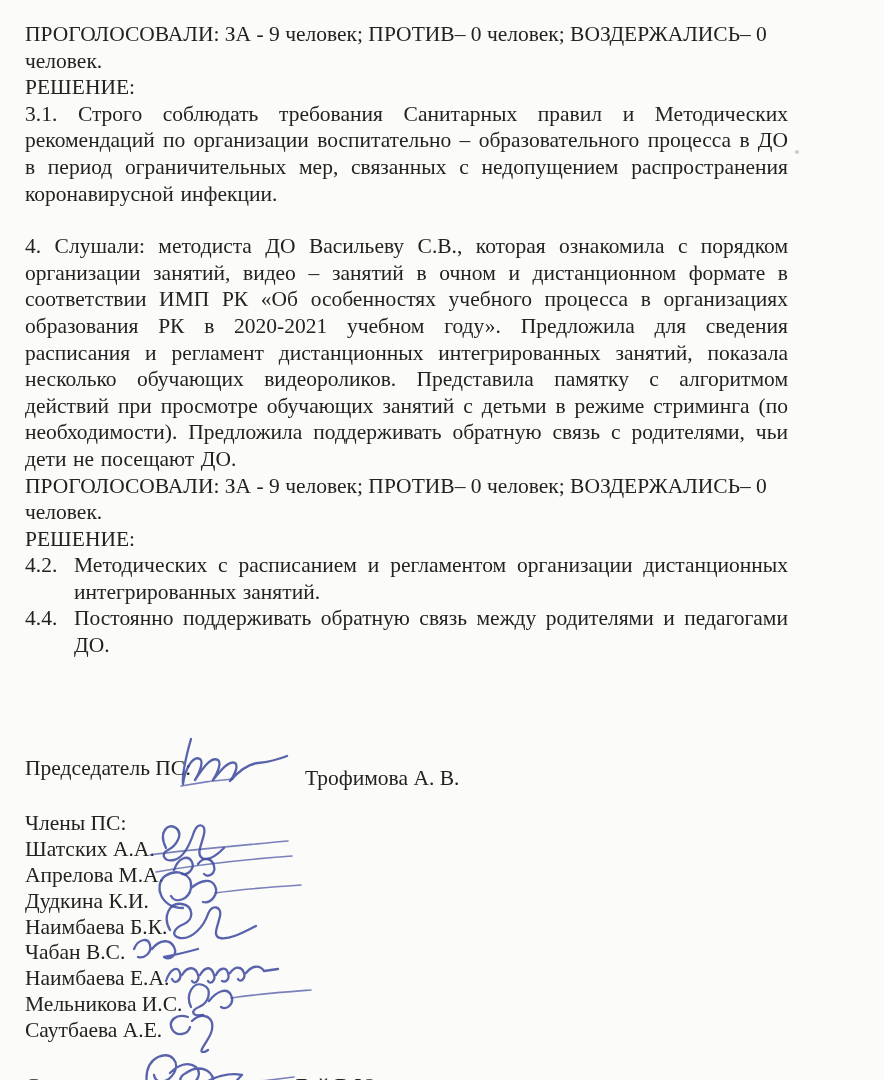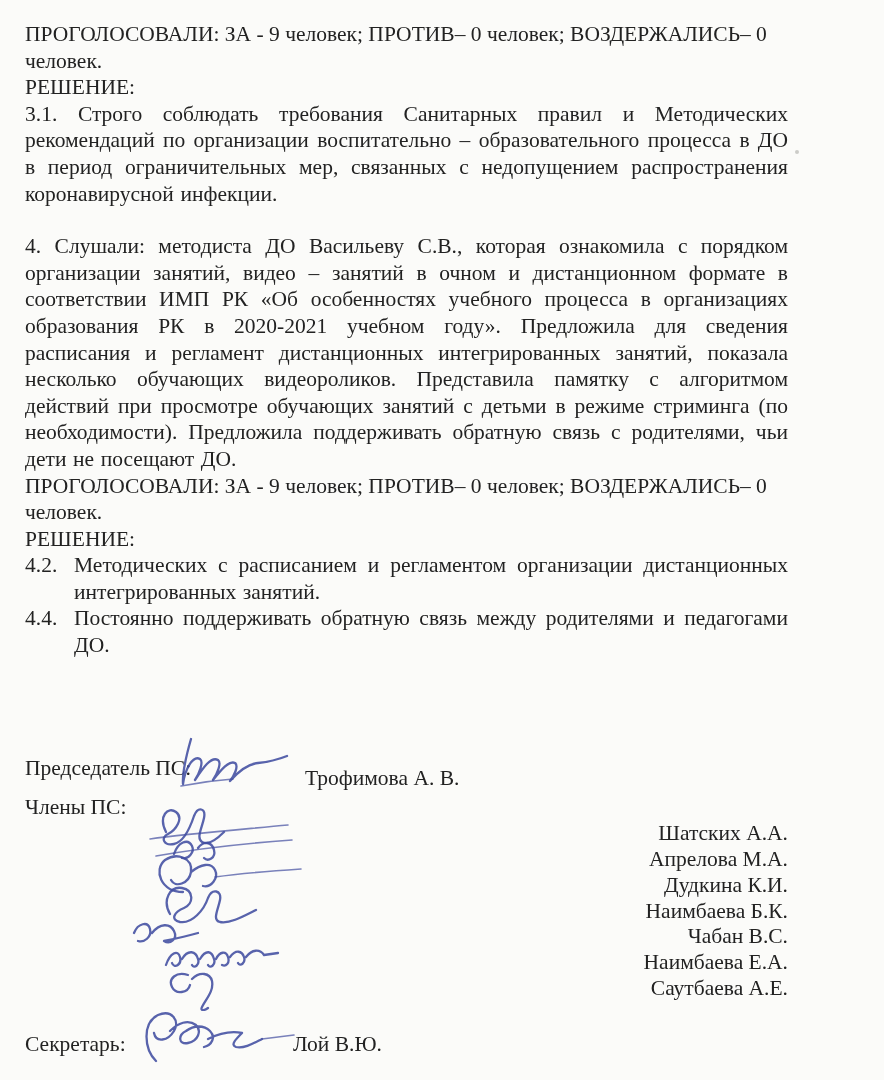--- a/index.html
+++ b/index.html
@@ -22,22 +22,22 @@
   .j { text-align: justify; text-align-last: left; word-spacing: 0.06em; }
   .spacer-1 { height: 26px; }
   .dlist { }
   .ditem { display: flex; }
   .dnum { flex: 0 0 49px; }
   .dtext { flex: 1 1 auto; text-align: justify; text-align-last: left; word-spacing: 0.06em; }
 
   .sig-block { margin-top: 96px; }
   .sig-row { position: relative; height: 27px; }
   .sig-row .sig-name-right { position: absolute; left: 280px; top: 0; white-space: nowrap; margin-top: 10px; }
-  .members-label { margin-top: 12px; }
-  .member-row { position: relative; height: 25.8px; white-space: nowrap; text-align: right; }
+  .members-label { margin-top: 28px; }
+  .member-row { position: relative; height: 25.8px; white-space: nowrap; }
   .sig-svg { position: absolute; pointer-events: none; z-index: 2; }
   .sig-svg path { fill: none; stroke: #414da0; stroke-width: 2.3; stroke-linecap: round; stroke-linejoin: round; opacity: 0.88; }
   .sig-svg path.thin { stroke-width: 1.6; opacity: 0.7; }
 
   .secretary-row { margin-top: 30px; position: relative; height: 27px; }
   .secretary-row .sig-name-right { position: absolute; left: 268px; top: 0; white-space: nowrap; }
 
   .speck { position: absolute; left: 795px; top: 150px; width: 4px; height: 4px; background: #b8b8b4; border-radius: 50%; opacity: 0.7; }
 </style>
 </head>
@@ -113,20 +113,27 @@
         <path d="M12,18 C16,8 26,6 28,14 C30,22 22,28 16,26 M30,18 C38,8 48,8 52,16 C56,24 48,30 42,26 C52,24 66,21 76,18"></path>
       </svg>
     </div>
     <div class="member-row">
       <span>Наимбаева Е.А.</span>
       <svg class="sig-svg" style="left:135px; top:-8px;" width="122" height="30" viewBox="0 0 122 30">
         <path d="M6,24 C10,12 18,8 20,16 C22,24 14,28 12,22 M22,18 C28,8 36,10 38,18 C40,24 34,28 32,24 M40,18 C46,8 52,10 54,18 C56,24 50,28 48,24 M56,18 C60,10 66,10 68,16 C70,22 66,26 62,24 M70,16 C76,8 82,10 84,16 C86,22 80,26 78,22 M86,16 C92,8 100,8 104,14 L118,12"></path>
       </svg>
     </div>
     <div class="member-row">
+      <span>Мельникова И.С.</span>
+      <svg class="sig-svg" style="left:150px; top:-16px;" width="140" height="44" viewBox="0 0 140 44">
+        <path d="M16,32 C10,20 18,6 28,10 C38,14 34,28 24,32 C14,36 18,42 28,40 M34,26 C42,16 52,12 56,20 C60,28 52,36 46,32"></path>
+        <path class="thin" d="M56,23 C82,19 110,17 136,15"></path>
+      </svg>
+    </div>
+    <div class="member-row">
       <span>Саутбаева А.Е.</span>
       <svg class="sig-svg" style="left:135px; top:-12px;" width="82" height="48" viewBox="0 0 82 48">
         <path d="M28,12 C16,8 8,16 12,24 C16,32 28,30 30,22 M32,16 C40,8 50,10 52,18 C54,28 46,36 42,44 C40,48 44,48 48,45"></path>
       </svg>
     </div>
 
     <div class="secretary-row">
       <span>Секретарь:</span>
       <span class="sig-name-right">Лой В.Ю.</span>
       <svg class="sig-svg" style="left:95px; top:-26px;" width="178" height="62" viewBox="0 0 178 62">

